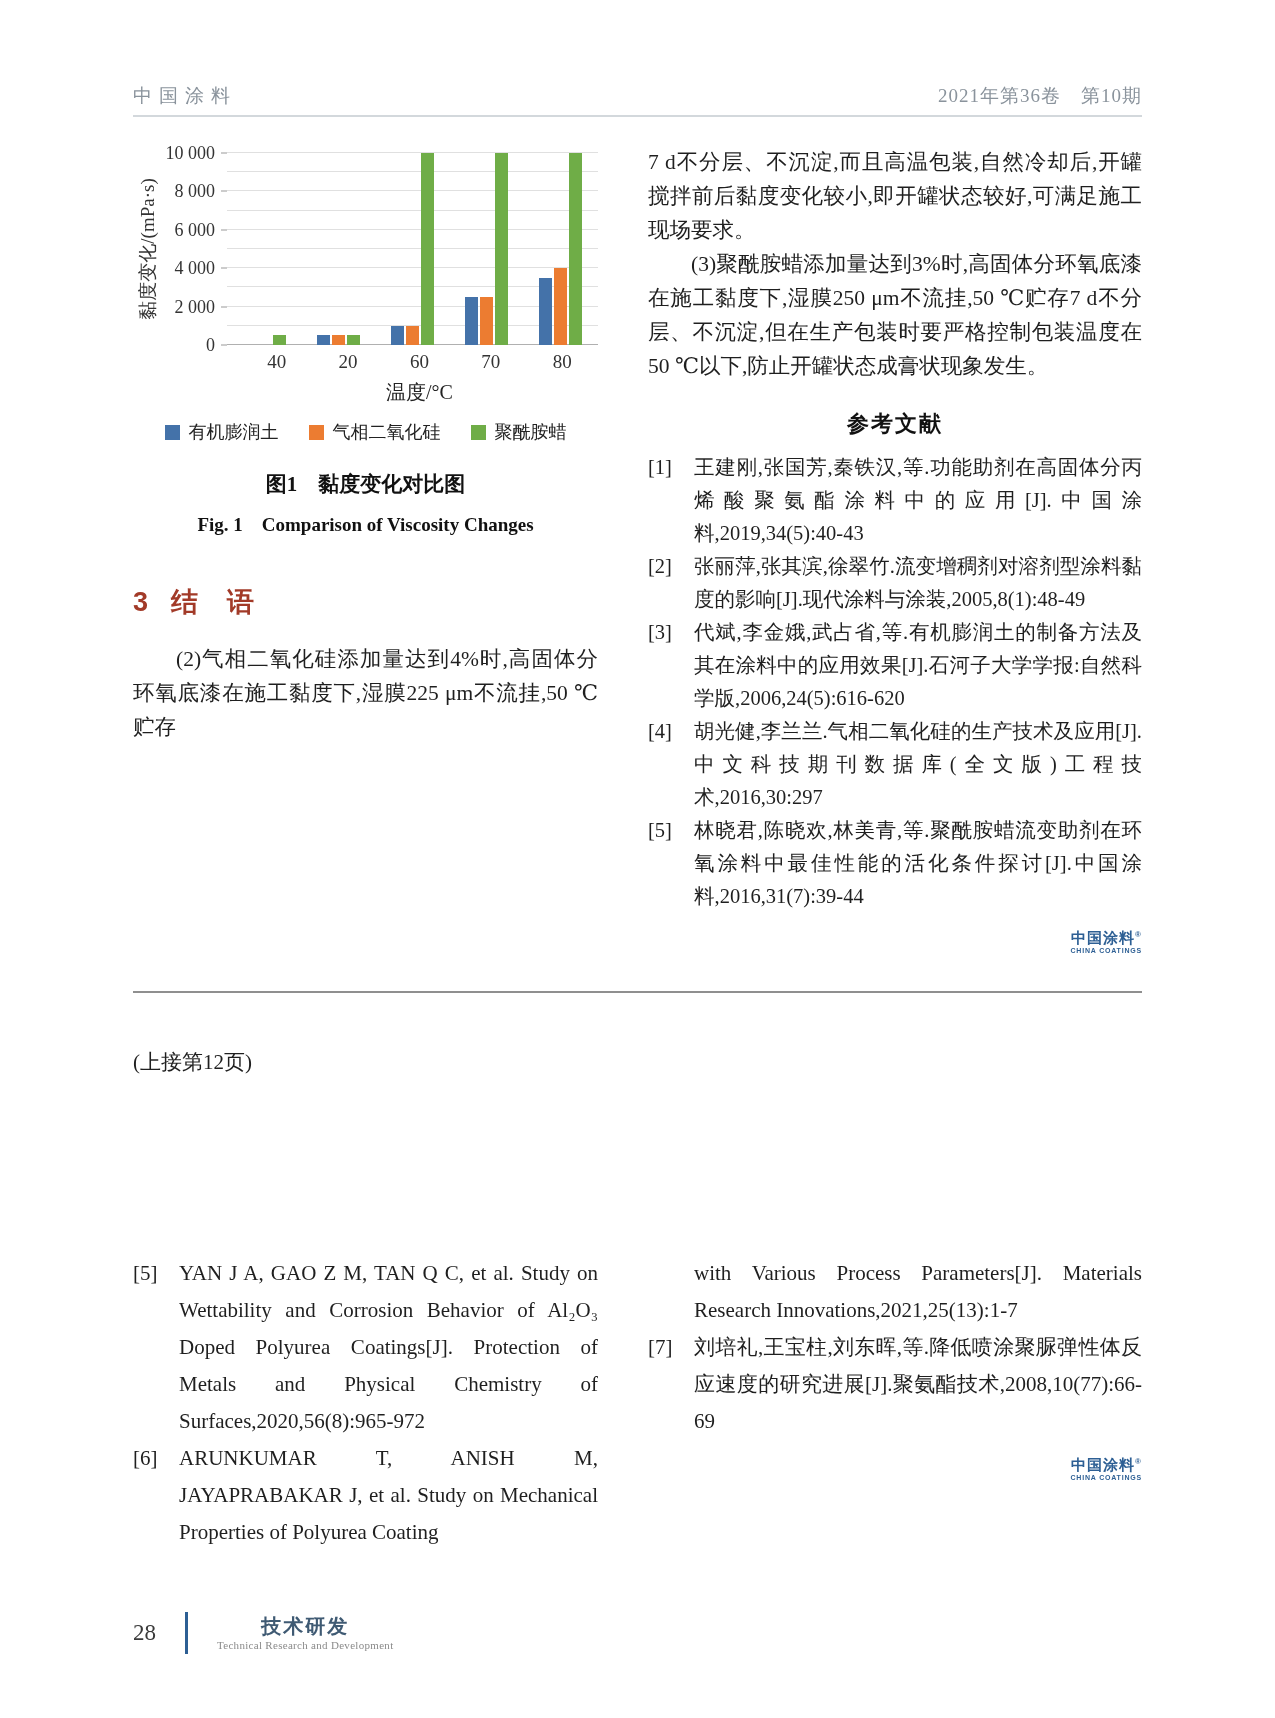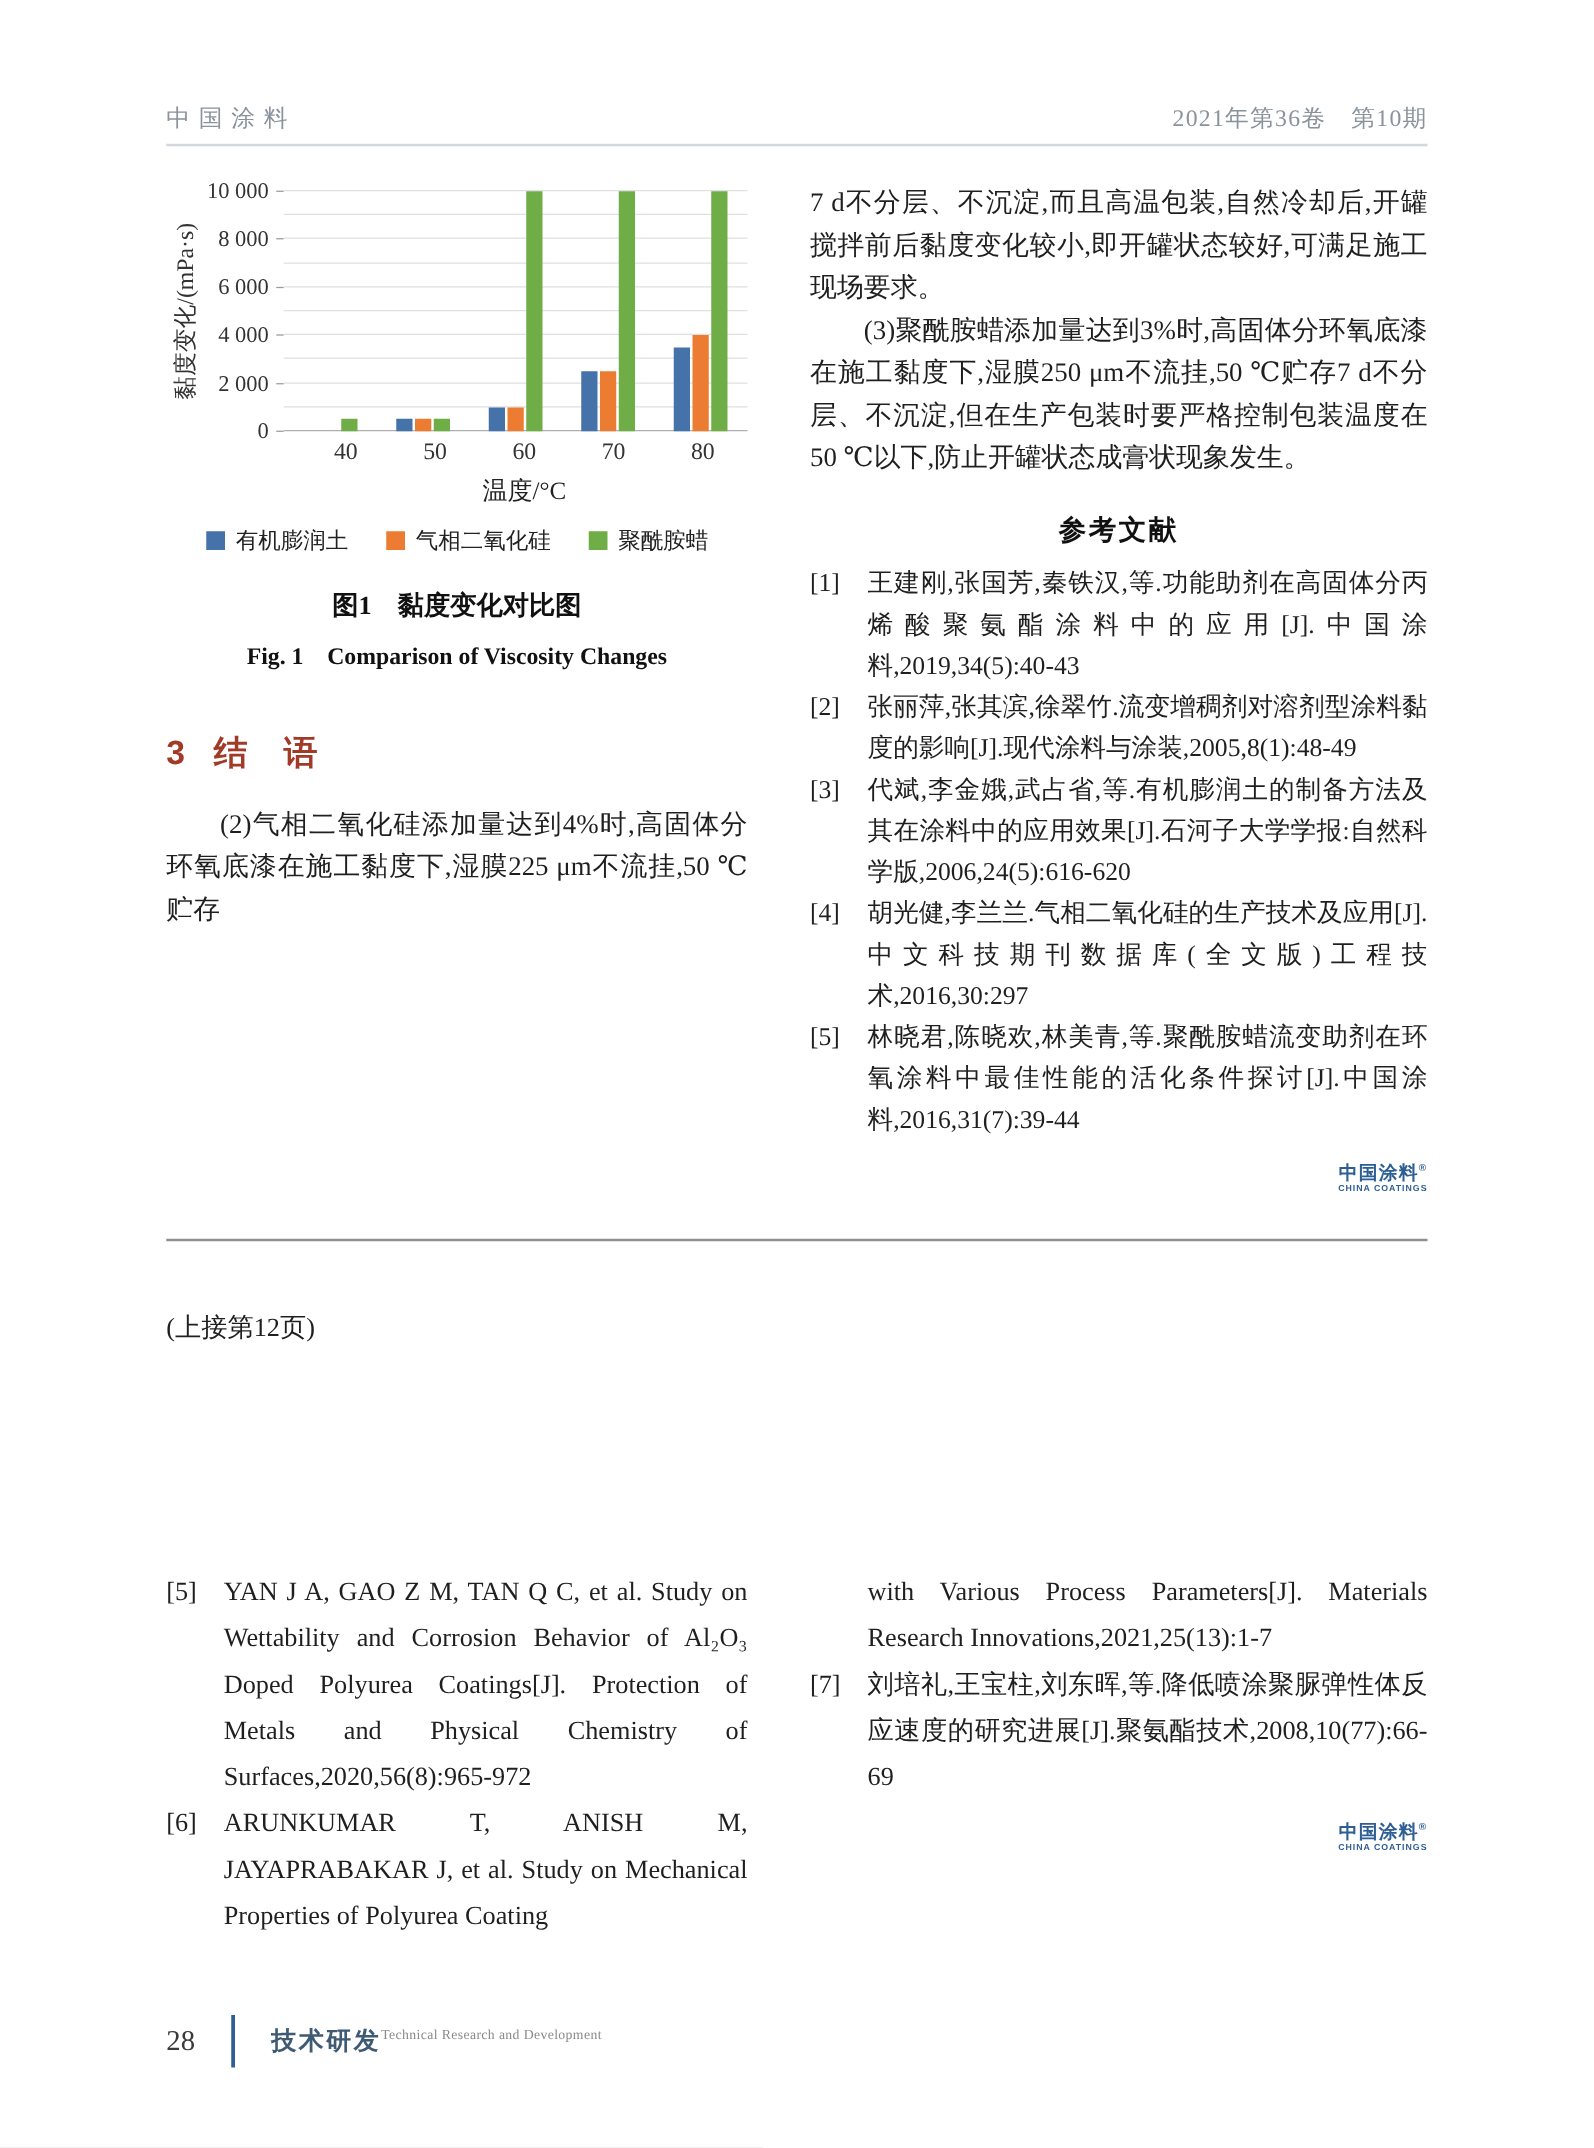--- a/index.html
+++ b/index.html
@@ -86,21 +86,21 @@
   .section-divider { border:none; border-top:2px solid #8f8f8f; margin:0; }
   .continued-note { margin-top:52px; font-size:21px; line-height:34px; }
   .bottom-section { margin-top:176px; }
   .bottom-section .ref-item { font-size:21px; line-height:37px; }
 
   
   .page-footer { position:absolute; left:133px; bottom:64px;
     display:flex; align-items:center; gap:29px;text-align:center; }
   .page-number { font-size:23px; color:#3a3a3a; }
   .footer-bar { width:3px; height:42px; background:#2d5f94; }
-  .footer-labels { display:flex; }
+  .footer-labels { display:flex; flex-direction:column; }
   .footer-zh { font-family:"Liberation Sans","DejaVu Sans",sans-serif; font-weight:bold;
     font-size:20px; color:#3f5a73; letter-spacing:2px; line-height:24px; }
   .footer-en { font-size:11px; color:#8a8a8a; line-height:15px; letter-spacing:0.3px; }
 </style>
 </head>
 <body>
 
 <div class="page">
 
   <header class="page-header">
@@ -170,21 +170,21 @@
                   <div class="bar" style="height: 40%; background: rgb(236, 124, 49);"></div>
                   <div class="bar" style="height: 100%; background: rgb(111, 173, 71);"></div>
                 </div>
               </div>
           </div>
         </div>
         <div class="x-ticks-row">
           <div class="x-spacer"></div>
           <div class="x-ticks">
               <div class="xtick">40</div>
-              <div class="xtick">50</div>
+              <div class="xtick">20</div>
               <div class="xtick">60</div>
               <div class="xtick">70</div>
               <div class="xtick">80</div>
             </div>
         </div>
         <div class="x-label-row">
           <div class="x-spacer"></div>
           <div class="x-label">温度/°C</div>
         </div>
         <div class="legend">

